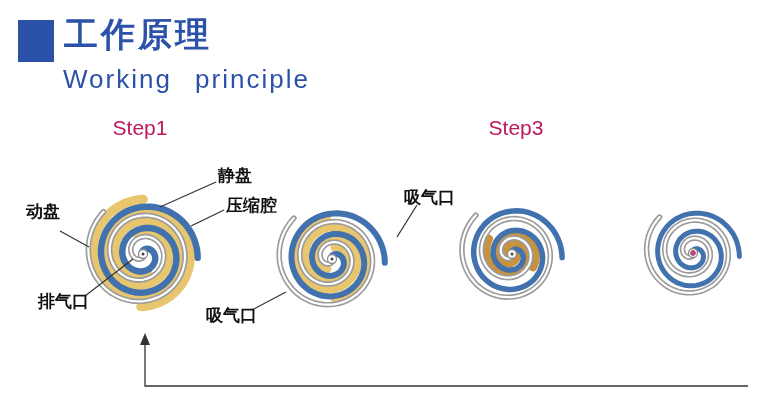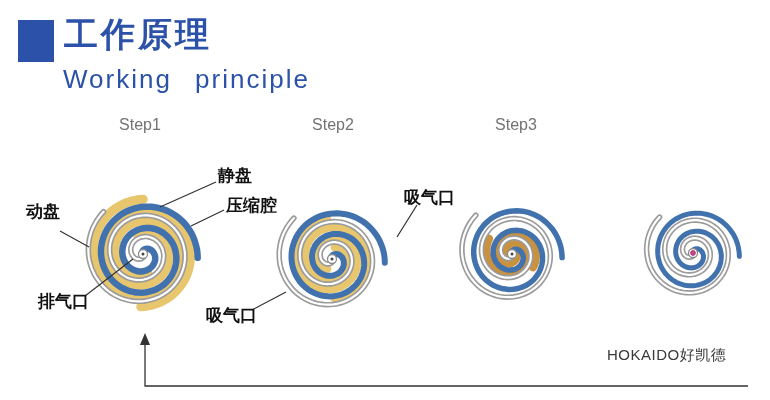--- a/index.html
+++ b/index.html
@@ -3,36 +3,35 @@
 <meta charset="utf-8">
 <style>
   html,body{margin:0;padding:0;background:#fff;}
   .canvas{
     position:relative;width:748px;height:400px;background:#ffffff;overflow:hidden;
     font-family:"Liberation Sans","DejaVu Sans",sans-serif;
   }
   .hdr-square{position:absolute;left:18px;top:20px;width:36px;height:42px;}
   .title-cn{position:absolute;left:64px;top:12px;font-size:34px;font-weight:700;letter-spacing:3px;}
   .title-en{position:absolute;left:63px;top:54px;font-size:26px;letter-spacing:2px;word-spacing:14px;}
-  .step-label{position:absolute;top:116px;transform:translateX(-50%);font-size:16px;color:#737373;font-weight:500;}
+  .step-label{position:absolute;top:116px;transform:translateX(-50%);font-size:21px;color:#be185d;font-weight:500;}
   .anno{position:absolute;font-size:17px;font-weight:700;color:#111;white-space:nowrap;}
   .brand{position:absolute;left:607px;top:346px;font-size:15px;color:#3a3a3a;letter-spacing:0.5px;}
   svg.overlay{position:absolute;left:0;top:0;}
 </style>
 </head>
 <body>
 
 <div class="canvas">
 
   <div class="hdr-square" style="background: rgb(43, 82, 168);"></div>
   <div class="title-cn" style="color: rgb(43, 82, 168);">工作原理</div>
   <div class="title-en" style="color: rgb(43, 82, 168); margin-top: 10px;">Working principle</div>
 
   <div class="step-label" style="left:140px">Step1</div>
-  <div class="step-label" style="left:333px">Step2</div>
   <div class="step-label" style="left:516px">Step3</div>
 
   <svg id="diagram-svg" class="overlay" width="770" height="400" viewBox="0 0 770 400">
       <path d="M147.7 272.7 L146.4 273.2 L145.0 273.7 L143.5 274.1 L142.1 274.4 L140.6 274.6 L139.0 274.7 L137.5 274.7 L135.9 274.5 L134.3 274.3 L132.7 273.9 L131.2 273.4 L129.7 272.8 L128.2 272.1 L126.7 271.3 L125.3 270.3 L124.0 269.3 L122.7 268.1 L121.5 266.9 L120.3 265.5 L119.3 264.1 L118.4 262.5 L117.5 260.9 L116.8 259.3 L116.2 257.5 L115.7 255.7 L115.3 253.9 L115.1 252.0 L115.0 250.1 L115.0 248.2 L115.2 246.3 L115.5 244.3 L116.0 242.4 L116.5 240.5 L117.3 238.6 L118.1 236.8 L119.1 235.0 L120.3 233.3 L121.5 231.7 L122.9 230.1 L124.4 228.6 L126.1 227.3 L127.8 226.0 L129.6 224.9 L131.5 223.8 L133.5 223.0 L135.6 222.2 L137.7 221.6 L139.9 221.1 L142.2 220.8 L144.4 220.7 L146.7 220.7 L149.0 220.9 L151.3 221.2 L153.6 221.7 L155.9 222.4 L158.1 223.2 L160.3 224.2 L162.4 225.4 L164.4 226.7 L166.4 228.1 L168.2 229.7 L170.0 231.5 L171.6 233.4 L173.1 235.4 L174.5 237.5 L175.7 239.7 L176.8 242.0 L177.7 244.4 L178.4 246.9 L179.0 249.5 L179.4 252.0 L179.6 254.7 L179.7 257.3 L179.5 260.0 L179.1 262.7 L178.6 265.3 L177.9 267.9 L177.0 270.5 L175.9 273.0 L174.6 275.5 L173.1 277.9 L171.5 280.1 L169.7 282.3 L167.7 284.4 L165.6 286.3 L163.3 288.0 L160.9 289.7 L158.4 291.1 L155.8 292.4 L153.0 293.5 L150.2 294.4 L147.3 295.1 L144.4 295.6 L141.4 295.9 L138.4 296.0 L135.4 295.9 L132.3 295.5 L129.3 295.0 L126.3 294.2 L123.4 293.2 L120.5 292.1 L117.7 290.7 L115.0 289.1 L112.3 287.3 L109.9 285.3 L107.5 283.1 L105.3 280.7 L103.2 278.2 L101.4 275.6 L99.7 272.8 L98.2 269.9 L96.9 266.8 L95.8 263.7 L94.9 260.5 L94.2 257.2 L93.8 253.8 L93.7 250.4 L93.7 247.0 L94.0 243.6 L94.6 240.2 L95.3 236.9 L96.4 233.6 L97.6 230.3 L99.1 227.1 L100.8 224.1 L102.8 221.1 L104.9 218.3 L107.3 215.6 L109.8 213.1 L112.6 210.7 L115.5 208.6 L118.5 206.6 L121.8 204.8 L125.1 203.3 L128.6 202.0 L132.1 201.0 L135.7 200.2 L139.4 199.6 L143.2 199.3" stroke="#e7c66e" stroke-width="9.1106186954104" fill="none" stroke-linecap="round"></path>
       <path d="M136.3 233.3 L137.6 232.8 L139.0 232.3 L140.5 231.9 L141.9 231.6 L143.4 231.4 L145.0 231.3 L146.5 231.3 L148.1 231.5 L149.7 231.7 L151.3 232.1 L152.8 232.6 L154.3 233.2 L155.8 233.9 L157.3 234.7 L158.7 235.7 L160.0 236.7 L161.3 237.9 L162.5 239.1 L163.7 240.5 L164.7 241.9 L165.6 243.5 L166.5 245.1 L167.2 246.7 L167.8 248.5 L168.3 250.3 L168.7 252.1 L168.9 254.0 L169.0 255.9 L169.0 257.8 L168.8 259.7 L168.5 261.7 L168.0 263.6 L167.5 265.5 L166.7 267.4 L165.9 269.2 L164.9 271.0 L163.7 272.7 L162.5 274.3 L161.1 275.9 L159.6 277.4 L157.9 278.7 L156.2 280.0 L154.4 281.1 L152.5 282.2 L150.5 283.0 L148.4 283.8 L146.3 284.4 L144.1 284.9 L141.8 285.2 L139.6 285.3 L137.3 285.3 L135.0 285.1 L132.7 284.8 L130.4 284.3 L128.1 283.6 L125.9 282.8 L123.7 281.8 L121.6 280.6 L119.6 279.3 L117.6 277.9 L115.8 276.3 L114.0 274.5 L112.4 272.6 L110.9 270.6 L109.5 268.5 L108.3 266.3 L107.2 264.0 L106.3 261.6 L105.6 259.1 L105.0 256.5 L104.6 254.0 L104.4 251.3 L104.3 248.7 L104.5 246.0 L104.9 243.3 L105.4 240.7 L106.1 238.1 L107.0 235.5 L108.1 233.0 L109.4 230.5 L110.9 228.1 L112.5 225.9 L114.3 223.7 L116.3 221.6 L118.4 219.7 L120.7 218.0 L123.1 216.3 L125.6 214.9 L128.2 213.6 L131.0 212.5 L133.8 211.6 L136.7 210.9 L139.6 210.4 L142.6 210.1 L145.6 210.0 L148.6 210.1 L151.7 210.5 L154.7 211.0 L157.7 211.8 L160.6 212.8 L163.5 213.9 L166.3 215.3 L169.0 216.9 L171.7 218.7 L174.1 220.7 L176.5 222.9 L178.7 225.3 L180.8 227.8 L182.6 230.4 L184.3 233.2 L185.8 236.1 L187.1 239.2 L188.2 242.3 L189.1 245.5 L189.8 248.8 L190.2 252.2 L190.3 255.6 L190.3 259.0 L190.0 262.4 L189.4 265.8 L188.7 269.1 L187.6 272.4 L186.4 275.7 L184.9 278.9 L183.2 281.9 L181.2 284.9 L179.1 287.7 L176.7 290.4 L174.2 292.9 L171.4 295.3 L168.5 297.4 L165.5 299.4 L162.2 301.2 L158.9 302.7 L155.4 304.0 L151.9 305.0 L148.3 305.8 L144.6 306.4 L140.8 306.7" stroke="#e7c66e" stroke-width="9.1106186954104" fill="none" stroke-linecap="round"></path>
       <path d="M142.5 251.2 L142.7 250.9 L143.0 250.5 L143.2 250.3 L143.5 250.0 L143.9 249.7 L144.3 249.5 L144.7 249.3 L145.1 249.1 L145.6 249.0 L146.1 248.9 L146.6 248.8 L147.1 248.8 L147.7 248.8 L148.3 248.9 L148.8 249.0 L149.4 249.2 L150.0 249.4 L150.5 249.7 L151.1 250.0 L151.6 250.4 L152.1 250.9 L152.6 251.3 L153.1 251.9 L153.5 252.5 L153.9 253.1 L154.2 253.8 L154.5 254.5 L154.8 255.2 L155.0 256.0 L155.1 256.8 L155.2 257.6 L155.2 258.5 L155.2 259.3 L155.1 260.2 L154.9 261.1 L154.6 261.9 L154.3 262.8 L153.9 263.7 L153.5 264.5 L152.9 265.3 L152.3 266.1 L151.7 266.9 L150.9 267.6 L150.1 268.3 L149.3 268.9 L148.3 269.4 L147.4 269.9 L146.4 270.4 L145.3 270.7 L144.2 271.0 L143.1 271.2 L141.9 271.4 L140.7 271.4 L139.5 271.4 L138.3 271.3 L137.1 271.0 L135.9 270.7 L134.7 270.3 L133.5 269.8 L132.3 269.2 L131.2 268.6 L130.1 267.8 L129.0 266.9 L128.0 266.0 L127.1 265.0 L126.2 263.9 L125.4 262.7 L124.7 261.5 L124.1 260.2 L123.5 258.8 L123.1 257.4 L122.7 255.9 L122.5 254.4 L122.3 252.9 L122.3 251.3 L122.4 249.8 L122.6 248.2 L122.9 246.6 L123.3 245.1 L123.8 243.5 L124.5 242.0 L125.2 240.5 L126.1 239.1 L127.1 237.7 L128.2 236.4 L129.4 235.2 L130.7 234.0 L132.1 232.9 L133.6 231.9 L135.1 231.0 L136.8 230.2 L138.5 229.5 L140.2 229.0 L142.0 228.5 L143.9 228.2 L145.8 228.0 L147.7 228.0 L149.6 228.1 L151.6 228.3 L153.5 228.7 L155.4 229.2 L157.3 229.8 L159.1 230.6 L161.0 231.6 L162.7 232.6 L164.4 233.8 L166.0 235.1 L167.5 236.6 L169.0 238.1 L170.3 239.8 L171.5 241.6 L172.6 243.4 L173.6 245.4 L174.4 247.4 L175.1 249.5 L175.6 251.7 L176.0 253.9 L176.3 256.1 L176.3 258.4 L176.3 260.7 L176.0 263.0 L175.6 265.3 L175.0 267.6 L174.3 269.8 L173.4 272.0 L172.3 274.2 L171.1 276.2 L169.7 278.3 L168.2 280.2 L166.5 282.0 L164.7 283.7 L162.8 285.3 L160.7 286.7 L158.6 288.0 L156.3 289.2 L154.0 290.2 L151.5 291.0 L149.0 291.7 L146.4 292.2 L143.8 292.5 L141.2 292.7 L138.5 292.6 L135.9 292.4 L133.2 291.9 L130.6 291.3 L128.0 290.5 L125.4 289.5 L122.9 288.3 L120.5 287.0 L118.1 285.4 L115.9 283.7 L113.8 281.8 L111.8 279.8 L110.0 277.6 L108.2 275.3 L106.7 272.9 L105.3 270.3 L104.1 267.6 L103.1 264.9 L102.3 262.0 L101.7 259.1 L101.2 256.1 L101.0 253.1 L101.0 250.1 L101.2 247.1 L101.7 244.0 L102.3 241.0 L103.2 238.0 L104.2 235.1 L105.5 232.3 L107.0 229.5 L108.7 226.8 L110.6 224.3 L112.6 221.8 L114.9 219.5 L117.3 217.4 L119.9 215.4 L122.6 213.6 L125.4 212.0 L128.4 210.6 L131.5 209.4 L134.7 208.4 L137.9 207.6 L141.3 207.0 L144.6 206.7 L148.0 206.7 L151.4 206.8 L154.8 207.2 L158.2 207.9 L161.6 208.8 L164.9 209.9 L168.1 211.2 L171.2 212.8 L174.2 214.6 L177.1 216.7 L179.9 218.9 L182.5 221.4 L185.0 224.0 L187.2 226.8 L189.3 229.8 L191.2 232.9 L192.8 236.2 L194.3 239.6 L195.4 243.1 L196.4 246.7 L197.1 250.3 L197.5 254.0 L197.7 257.8" stroke="#4272ae" stroke-width="6.5" fill="none" stroke-linecap="round"></path>
       <path d="M143.5 256.8 L143.3 257.1 L143.0 257.5 L142.8 257.7 L142.5 258.0 L142.1 258.3 L141.7 258.5 L141.3 258.7 L140.9 258.9 L140.4 259.0 L139.9 259.1 L139.4 259.2 L138.9 259.2 L138.3 259.2 L137.7 259.1 L137.2 259.0 L136.6 258.8 L136.0 258.6 L135.5 258.3 L134.9 258.0 L134.4 257.6 L133.9 257.1 L133.4 256.7 L132.9 256.1 L132.5 255.5 L132.1 254.9 L131.8 254.2 L131.5 253.5 L131.2 252.8 L131.0 252.0 L130.9 251.2 L130.8 250.4 L130.8 249.5 L130.8 248.7 L130.9 247.8 L131.1 246.9 L131.4 246.1 L131.7 245.2 L132.1 244.3 L132.5 243.5 L133.1 242.7 L133.7 241.9 L134.3 241.1 L135.1 240.4 L135.9 239.7 L136.7 239.1 L137.7 238.6 L138.6 238.1 L139.6 237.6 L140.7 237.3 L141.8 237.0 L142.9 236.8 L144.1 236.6 L145.3 236.6 L146.5 236.6 L147.7 236.7 L148.9 237.0 L150.1 237.3 L151.3 237.7 L152.5 238.2 L153.7 238.8 L154.8 239.4 L155.9 240.2 L157.0 241.1 L158.0 242.0 L158.9 243.0 L159.8 244.1 L160.6 245.3 L161.3 246.5 L161.9 247.8 L162.5 249.2 L162.9 250.6 L163.3 252.1 L163.5 253.6 L163.7 255.1 L163.7 256.7 L163.6 258.2 L163.4 259.8 L163.1 261.4 L162.7 262.9 L162.2 264.5 L161.5 266.0 L160.8 267.5 L159.9 268.9 L158.9 270.3 L157.8 271.6 L156.6 272.8 L155.3 274.0 L153.9 275.1 L152.4 276.1 L150.9 277.0 L149.2 277.8 L147.5 278.5 L145.8 279.0 L144.0 279.5 L142.1 279.8 L140.2 280.0 L138.3 280.0 L136.4 279.9 L134.4 279.7 L132.5 279.3 L130.6 278.8 L128.7 278.2 L126.9 277.4 L125.0 276.4 L123.3 275.4 L121.6 274.2 L120.0 272.9 L118.5 271.4 L117.0 269.9 L115.7 268.2 L114.5 266.4 L113.4 264.6 L112.4 262.6 L111.6 260.6 L110.9 258.5 L110.4 256.3 L110.0 254.1 L109.7 251.9 L109.7 249.6 L109.7 247.3 L110.0 245.0 L110.4 242.7 L111.0 240.4 L111.7 238.2 L112.6 236.0 L113.7 233.8 L114.9 231.8 L116.3 229.7 L117.8 227.8 L119.5 226.0 L121.3 224.3 L123.2 222.7 L125.3 221.3 L127.4 220.0 L129.7 218.8 L132.0 217.8 L134.5 217.0 L137.0 216.3 L139.6 215.8 L142.2 215.5 L144.8 215.3 L147.5 215.4 L150.1 215.6 L152.8 216.1 L155.4 216.7 L158.0 217.5 L160.6 218.5 L163.1 219.7 L165.5 221.0 L167.9 222.6 L170.1 224.3 L172.2 226.2 L174.2 228.2 L176.0 230.4 L177.8 232.7 L179.3 235.1 L180.7 237.7 L181.9 240.4 L182.9 243.1 L183.7 246.0 L184.3 248.9 L184.8 251.9 L185.0 254.9 L185.0 257.9 L184.8 260.9 L184.3 264.0 L183.7 267.0 L182.8 270.0 L181.8 272.9 L180.5 275.7 L179.0 278.5 L177.3 281.2 L175.4 283.7 L173.4 286.2 L171.1 288.5 L168.7 290.6 L166.1 292.6 L163.4 294.4 L160.6 296.0 L157.6 297.4 L154.5 298.6 L151.3 299.6 L148.1 300.4 L144.7 301.0 L141.4 301.3 L138.0 301.3 L134.6 301.2 L131.2 300.8 L127.8 300.1 L124.4 299.2 L121.1 298.1 L117.9 296.8 L114.8 295.2 L111.8 293.4 L108.9 291.3 L106.1 289.1 L103.5 286.6 L101.0 284.0 L98.8 281.2 L96.7 278.2 L94.8 275.1 L93.2 271.8 L91.7 268.4 L90.6 264.9 L89.6 261.3 L88.9 257.7 L88.5 254.0 L88.3 250.2 L88.4 246.4 L88.8 242.6 L89.4 238.9 L90.3 235.2 L91.4 231.5 L92.8 227.9 L94.5 224.4 L96.4 221.0 L98.6 217.8 L101.0 214.6 L103.6 211.7" stroke="#9b9b9b" stroke-width="5.5" fill="none" stroke-linecap="round"></path>
       <path d="M143.5 256.8 L143.3 257.1 L143.0 257.5 L142.8 257.7 L142.5 258.0 L142.1 258.3 L141.7 258.5 L141.3 258.7 L140.9 258.9 L140.4 259.0 L139.9 259.1 L139.4 259.2 L138.9 259.2 L138.3 259.2 L137.7 259.1 L137.2 259.0 L136.6 258.8 L136.0 258.6 L135.5 258.3 L134.9 258.0 L134.4 257.6 L133.9 257.1 L133.4 256.7 L132.9 256.1 L132.5 255.5 L132.1 254.9 L131.8 254.2 L131.5 253.5 L131.2 252.8 L131.0 252.0 L130.9 251.2 L130.8 250.4 L130.8 249.5 L130.8 248.7 L130.9 247.8 L131.1 246.9 L131.4 246.1 L131.7 245.2 L132.1 244.3 L132.5 243.5 L133.1 242.7 L133.7 241.9 L134.3 241.1 L135.1 240.4 L135.9 239.7 L136.7 239.1 L137.7 238.6 L138.6 238.1 L139.6 237.6 L140.7 237.3 L141.8 237.0 L142.9 236.8 L144.1 236.6 L145.3 236.6 L146.5 236.6 L147.7 236.7 L148.9 237.0 L150.1 237.3 L151.3 237.7 L152.5 238.2 L153.7 238.8 L154.8 239.4 L155.9 240.2 L157.0 241.1 L158.0 242.0 L158.9 243.0 L159.8 244.1 L160.6 245.3 L161.3 246.5 L161.9 247.8 L162.5 249.2 L162.9 250.6 L163.3 252.1 L163.5 253.6 L163.7 255.1 L163.7 256.7 L163.6 258.2 L163.4 259.8 L163.1 261.4 L162.7 262.9 L162.2 264.5 L161.5 266.0 L160.8 267.5 L159.9 268.9 L158.9 270.3 L157.8 271.6 L156.6 272.8 L155.3 274.0 L153.9 275.1 L152.4 276.1 L150.9 277.0 L149.2 277.8 L147.5 278.5 L145.8 279.0 L144.0 279.5 L142.1 279.8 L140.2 280.0 L138.3 280.0 L136.4 279.9 L134.4 279.7 L132.5 279.3 L130.6 278.8 L128.7 278.2 L126.9 277.4 L125.0 276.4 L123.3 275.4 L121.6 274.2 L120.0 272.9 L118.5 271.4 L117.0 269.9 L115.7 268.2 L114.5 266.4 L113.4 264.6 L112.4 262.6 L111.6 260.6 L110.9 258.5 L110.4 256.3 L110.0 254.1 L109.7 251.9 L109.7 249.6 L109.7 247.3 L110.0 245.0 L110.4 242.7 L111.0 240.4 L111.7 238.2 L112.6 236.0 L113.7 233.8 L114.9 231.8 L116.3 229.7 L117.8 227.8 L119.5 226.0 L121.3 224.3 L123.2 222.7 L125.3 221.3 L127.4 220.0 L129.7 218.8 L132.0 217.8 L134.5 217.0 L137.0 216.3 L139.6 215.8 L142.2 215.5 L144.8 215.3 L147.5 215.4 L150.1 215.6 L152.8 216.1 L155.4 216.7 L158.0 217.5 L160.6 218.5 L163.1 219.7 L165.5 221.0 L167.9 222.6 L170.1 224.3 L172.2 226.2 L174.2 228.2 L176.0 230.4 L177.8 232.7 L179.3 235.1 L180.7 237.7 L181.9 240.4 L182.9 243.1 L183.7 246.0 L184.3 248.9 L184.8 251.9 L185.0 254.9 L185.0 257.9 L184.8 260.9 L184.3 264.0 L183.7 267.0 L182.8 270.0 L181.8 272.9 L180.5 275.7 L179.0 278.5 L177.3 281.2 L175.4 283.7 L173.4 286.2 L171.1 288.5 L168.7 290.6 L166.1 292.6 L163.4 294.4 L160.6 296.0 L157.6 297.4 L154.5 298.6 L151.3 299.6 L148.1 300.4 L144.7 301.0 L141.4 301.3 L138.0 301.3 L134.6 301.2 L131.2 300.8 L127.8 300.1 L124.4 299.2 L121.1 298.1 L117.9 296.8 L114.8 295.2 L111.8 293.4 L108.9 291.3 L106.1 289.1 L103.5 286.6 L101.0 284.0 L98.8 281.2 L96.7 278.2 L94.8 275.1 L93.2 271.8 L91.7 268.4 L90.6 264.9 L89.6 261.3 L88.9 257.7 L88.5 254.0 L88.3 250.2 L88.4 246.4 L88.8 242.6 L89.4 238.9 L90.3 235.2 L91.4 231.5 L92.8 227.9 L94.5 224.4 L96.4 221.0 L98.6 217.8 L101.0 214.6 L103.6 211.7" stroke="#ffffff" stroke-width="2.2" fill="none" stroke-linecap="round"></path>
       <circle cx="143" cy="254" r="4.5" fill="#ffffff" stroke="#8a8a8a" stroke-width="1.3"></circle>
       <circle cx="143" cy="254" r="1.5" fill="#444444"></circle>
@@ -65,15 +64,14 @@
       <polygon points="145,333 140,345 150,345" fill="#333333"></polygon>
     </svg>
 
   <div class="anno" style="left:218px;top:164px">静盘</div>
   <div class="anno" style="left:226px;top:194px">压缩腔</div>
   <div class="anno" style="left:26px;top:200px">动盘</div>
   <div class="anno" style="left:38px;top:290px">排气口</div>
   <div class="anno" style="left:206px;top:304px">吸气口</div>
   <div class="anno" style="left:404px;top:186px">吸气口</div>
 
-  <div class="brand">HOKAIDO好凯德</div>
 
 </div>
 
 </body></html>

